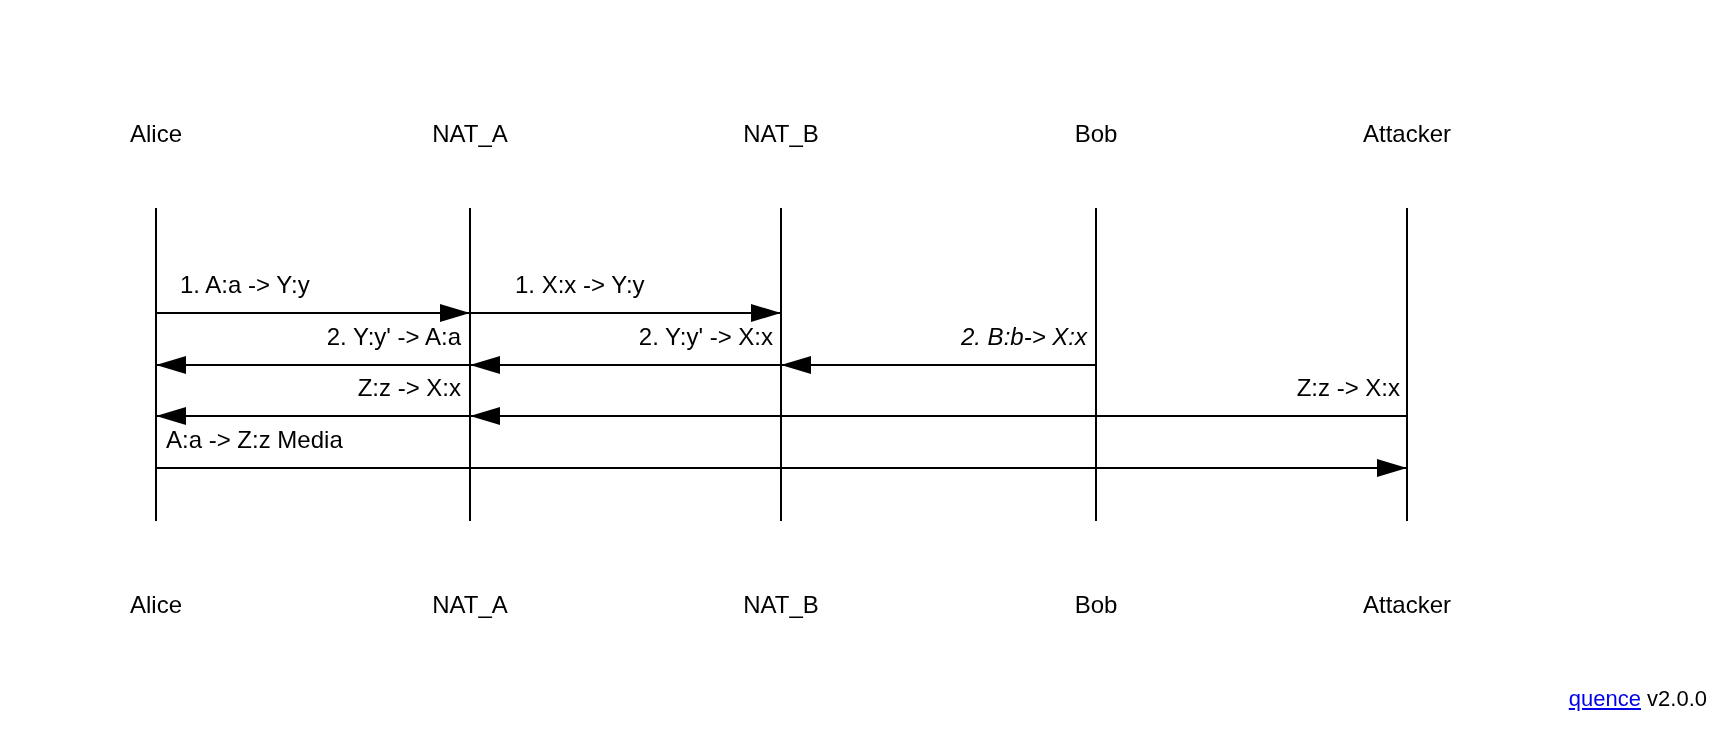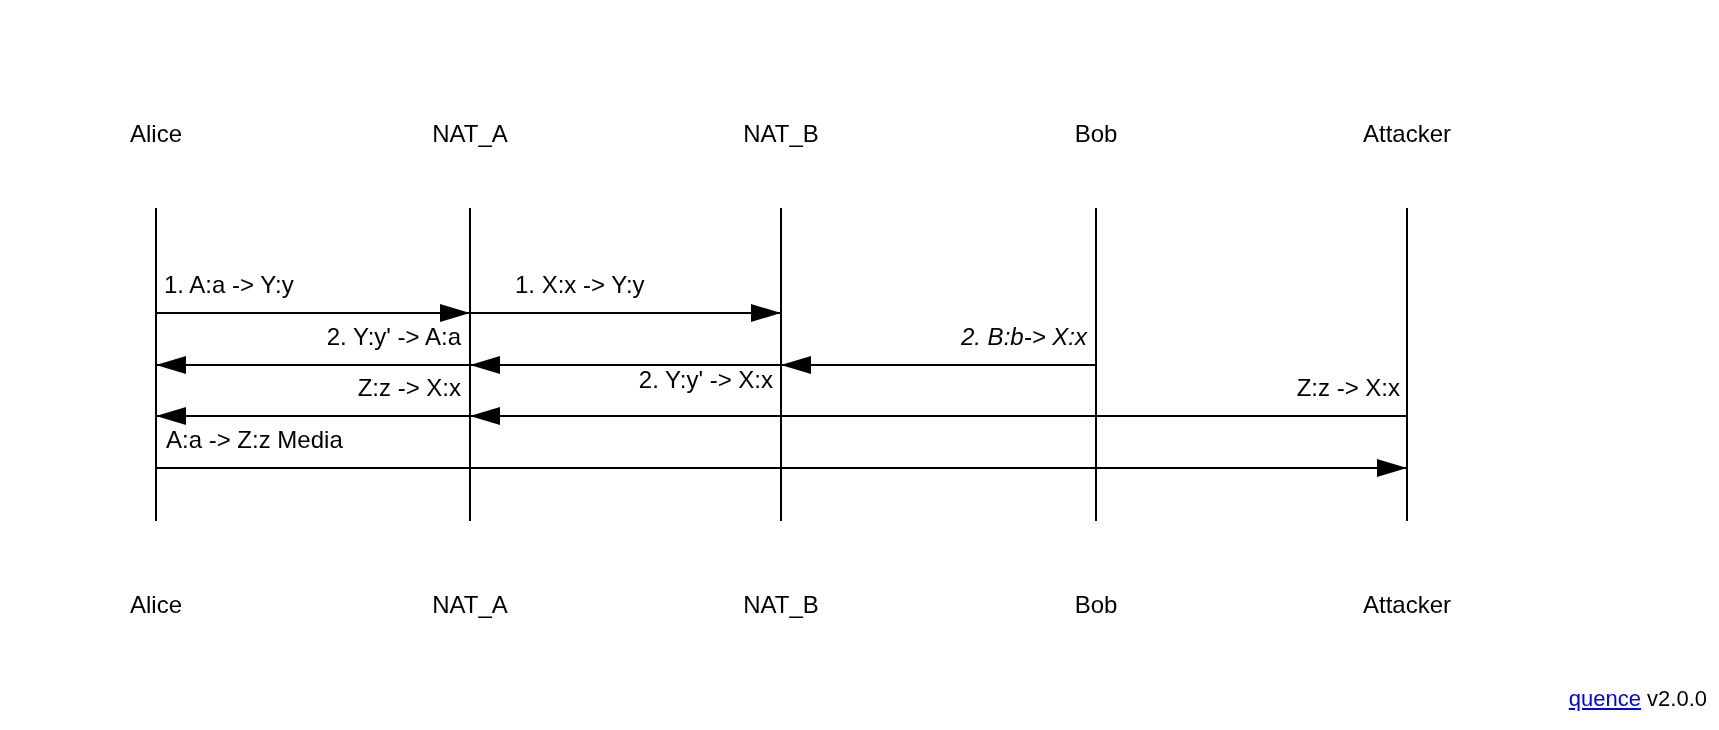--- a/index.html
+++ b/index.html
@@ -84,33 +84,33 @@
   <div class="actor-label" style="left:781px;  top:120px;">NAT_B</div>
   <div class="actor-label" style="left:1096px; top:120px;">Bob</div>
   <div class="actor-label" style="left:1407px; top:120px;">Attacker</div>
 
   <div class="lifeline" style="left:155px;"></div>
   <div class="lifeline" style="left:469px;"></div>
   <div class="lifeline" style="left:780px;"></div>
   <div class="lifeline" style="left:1095px;"></div>
   <div class="lifeline" style="left:1406px;"></div>
 
-  <div class="msg-label" style="left:164px; top:271px;">1. A:a -&gt; Y:y</div>
+  <div class="msg-label" style="left:180px; top:271px;">1. A:a -&gt; Y:y</div>
   <div class="msg-line" style="left:156px; top:312px; width:314px;"></div>
   <div class="arrowhead right" style="left:440px; top:304px;"></div>
 
   <div class="msg-label" style="left:478px; top:271px;margin-left:37px;">1. X:x -&gt; Y:y</div>
   <div class="msg-line" style="left:470px; top:312px; width:311px;"></div>
   <div class="arrowhead right" style="left:751px; top:304px;"></div>
 
   <div class="msg-label anchor-right" style="right:1258px; top:323px;">2. Y:y' -&gt; A:a</div>
   <div class="msg-line" style="left:156px; top:364px; width:314px;"></div>
   <div class="arrowhead left" style="left:156px; top:356px;"></div>
 
-  <div class="msg-label anchor-right" style="right:946px; top:323px;margin-top:43px;">2. Y:y' -&gt; X:x</div>
+  <div class="msg-label anchor-right" style="right:946px; top:323px;">2. Y:y' -&gt; X:x</div>
   <div class="msg-line" style="left:470px; top:364px; width:311px;"></div>
   <div class="arrowhead left" style="left:470px; top:356px;"></div>
 
   <div class="msg-label anchor-right" style="right:632px; top:323px;font-style:italic;">2. B:b-&gt; X:x</div>
   <div class="msg-line" style="left:781px; top:364px; width:315px;"></div>
   <div class="arrowhead left" style="left:781px; top:356px;"></div>
 
   <div class="msg-label anchor-right" style="right:1258px; top:374px;">Z:z -&gt; X:x</div>
   <div class="msg-line" style="left:156px; top:415px; width:314px;"></div>
   <div class="arrowhead left" style="left:156px; top:407px;"></div>

